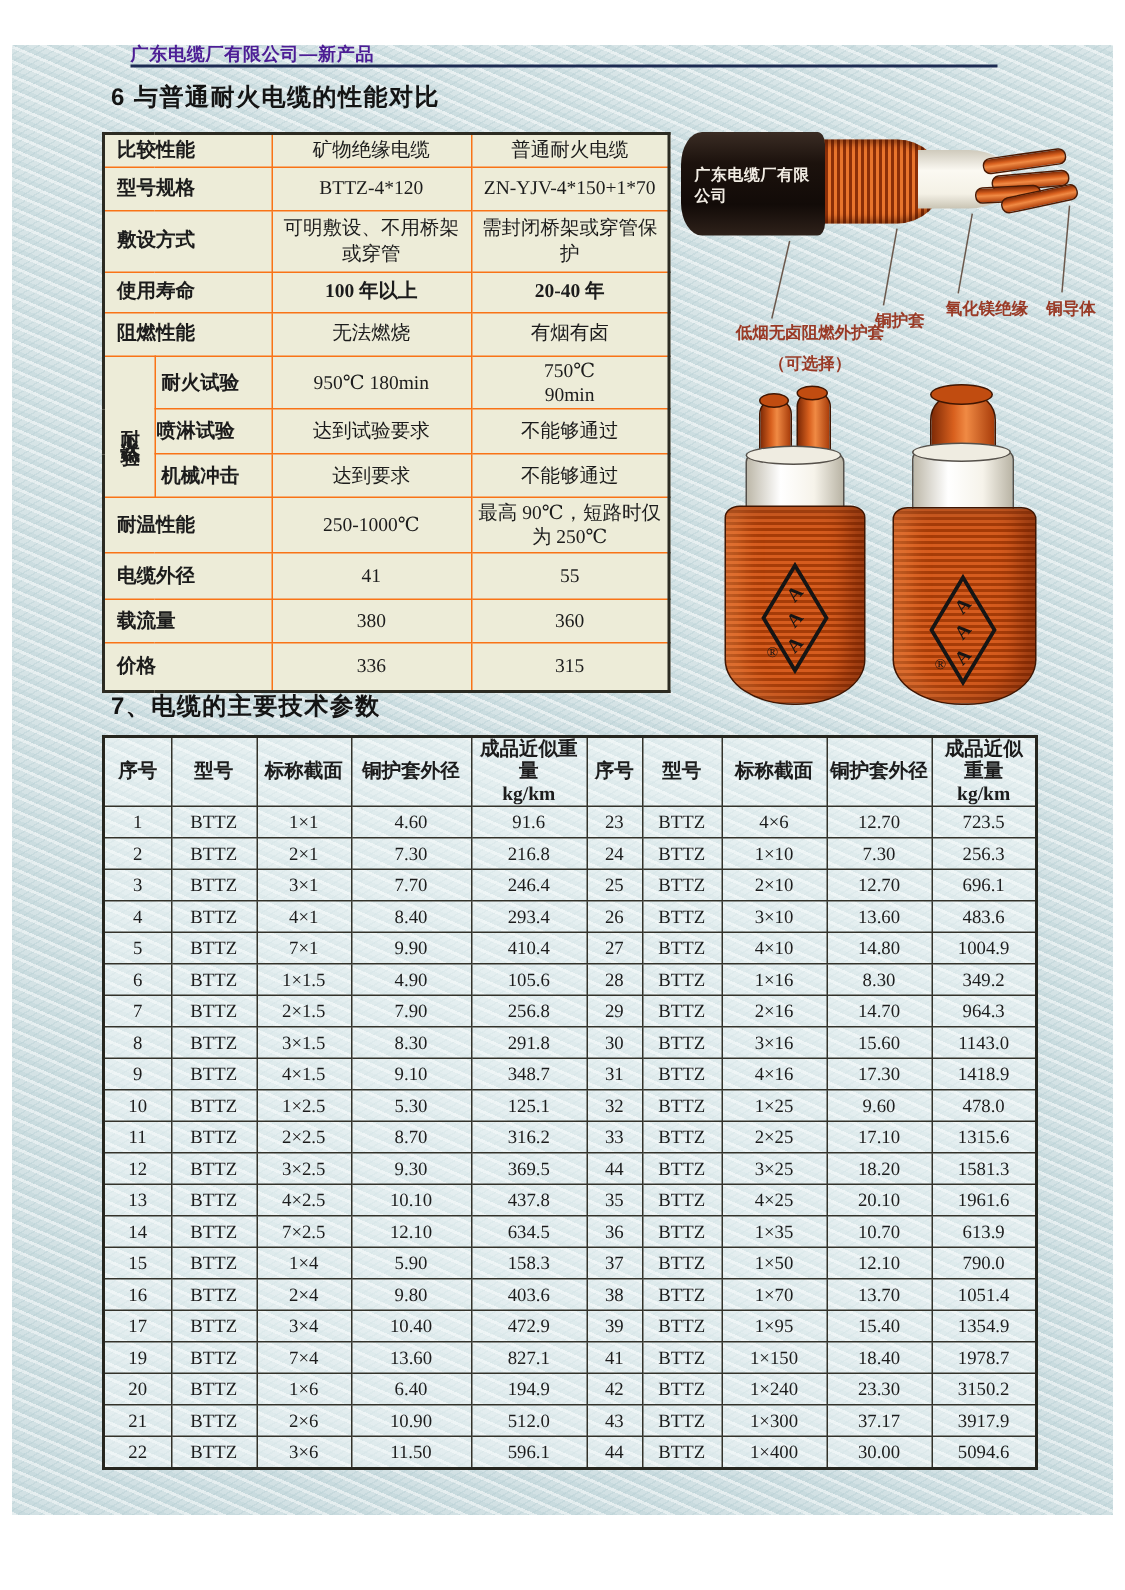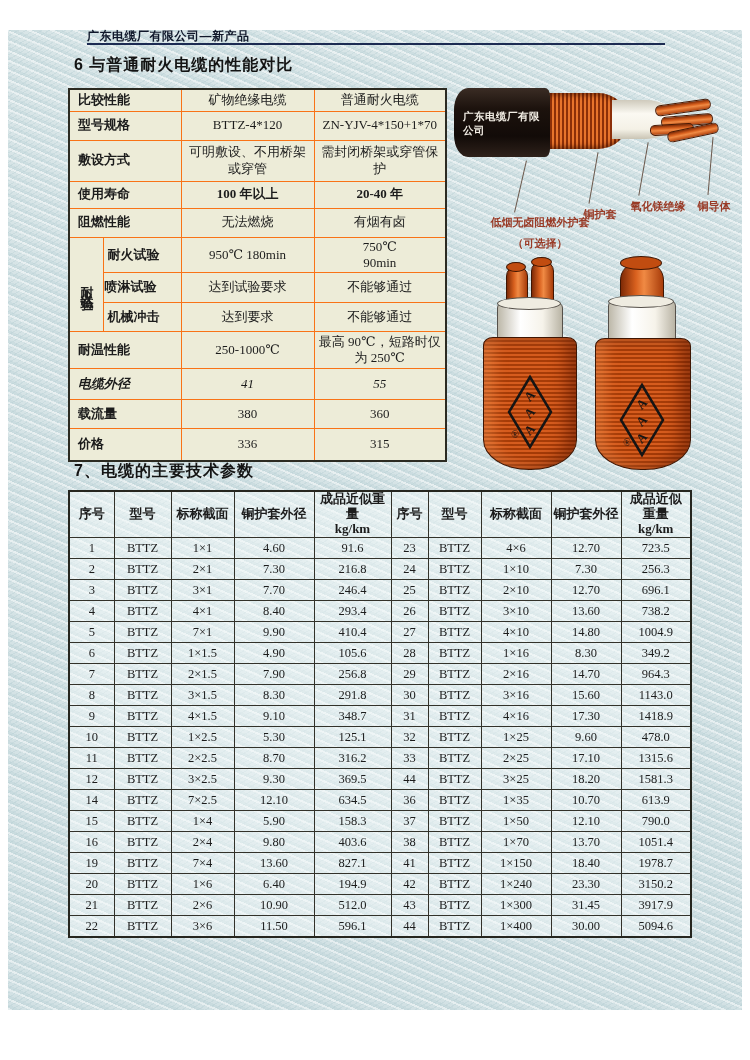--- a/index.html
+++ b/index.html
@@ -8,39 +8,39 @@
     font-family:"Liberation Serif","DejaVu Serif",serif;color:#1c1c1c;
   }
   .sheet{
     position:absolute;left:8px;top:30px;width:734px;height:980px;
     background:
       repeating-linear-gradient(23deg, rgba(255,255,255,0.45) 0 2px, rgba(176,203,208,0.28) 2px 5px, rgba(255,255,255,0) 5px 9px),
       repeating-linear-gradient(-31deg, rgba(164,194,200,0.25) 0 1px, rgba(255,255,255,0) 1px 4px),
       linear-gradient(#d8e5e7,#d2e1e4);
   }
   .abs{position:absolute;}
-  .hdr-red{left:87px;top:28px;font-size:12px;font-weight:bold;color:#0f172a;font-family:"Liberation Sans",sans-serif;letter-spacing:.5px;}
+  .hdr-red{left:87px;top:28px;font-size:12px;font-weight:bold;color:#4c1d95;font-family:"Liberation Sans",sans-serif;letter-spacing:.5px;}
   .hdr-rule{left:87px;top:43px;width:578px;height:2px;background:#1c2b52;}
   .sec-title{font-size:16px;font-weight:bold;color:#141414;font-family:"Liberation Sans",sans-serif;letter-spacing:1px;}
   .s6{left:74px;top:55px;}
   .s7{left:74px;top:461px;}
 
   
   table.cmp{
     position:absolute;left:68px;top:88px;width:377px;border-collapse:collapse;table-layout:fixed;
     background:#edecd8;font-size:13px;
   }
   table.cmp th,table.cmp td{border:1px solid #f97316;padding:1px 3px;text-align:center;vertical-align:middle;line-height:1.25;}
   table.cmp{border:2px solid #2c2b22;}
   table.cmp .lab{text-align:left;padding-left:8px;font-weight:bold;}
   table.cmp th{font-weight:normal;}
   table.cmp .vert{writing-mode:vertical-rl;text-orientation:upright;font-weight:bold;padding:2px 0;letter-spacing:4px;}
   table.cmp .bold{font-weight:bold;}
   table.cmp .pre{white-space:pre-line;}
-  tr.h22{height:22px;} tr.h27{height:27px;} tr.h29{height:29px;margin-top:46px;} tr.h30{height:30px;} tr.h31{height:31px;font-style:italic;}
+  tr.h22{height:22px;} tr.h27{height:27px;} tr.h29{height:29px;margin-top:46px;} tr.h30{height:30px;} tr.h31{height:31px;}
   tr.h32{height:32px;} tr.h35{height:35px;} tr.h37{height:37px;} tr.h41{height:41px;}
 
   
   .lead{width:1px;background:#6b584c;}
   .sheath{
     left:454px;top:88px;width:96px;height:69px;z-index:3;
     background:linear-gradient(#3a2c24,#1c120d 30%,#120b08 70%,#2e211a);
     border-radius:14px 5px 5px 14px / 22px 8px 8px 22px;
   }
   .sheath-text{color:#f2ede4;font-size:10.5px;font-weight:bold;padding:22px 0 0 9px;letter-spacing:.5px;}
@@ -301,21 +301,21 @@
       <tr>
         <td>4</td>
         <td>BTTZ</td>
         <td>4×1</td>
         <td>8.40</td>
         <td>293.4</td>
         <td>26</td>
         <td>BTTZ</td>
         <td>3×10</td>
         <td>13.60</td>
-        <td>738.2</td>
+        <td>483.6</td>
       </tr>
       <tr>
         <td>5</td>
         <td>BTTZ</td>
         <td>7×1</td>
         <td>9.90</td>
         <td>410.4</td>
         <td>27</td>
         <td>BTTZ</td>
         <td>4×10</td>
@@ -400,20 +400,32 @@
         <td>3×2.5</td>
         <td>9.30</td>
         <td>369.5</td>
         <td>44</td>
         <td>BTTZ</td>
         <td>3×25</td>
         <td>18.20</td>
         <td>1581.3</td>
       </tr>
       <tr>
+        <td>13</td>
+        <td>BTTZ</td>
+        <td>4×2.5</td>
+        <td>10.10</td>
+        <td>437.8</td>
+        <td>35</td>
+        <td>BTTZ</td>
+        <td>4×25</td>
+        <td>20.10</td>
+        <td>1961.6</td>
+      </tr>
+      <tr>
         <td>14</td>
         <td>BTTZ</td>
         <td>7×2.5</td>
         <td>12.10</td>
         <td>634.5</td>
         <td>36</td>
         <td>BTTZ</td>
         <td>1×35</td>
         <td>10.70</td>
         <td>613.9</td>
@@ -436,20 +448,32 @@
         <td>2×4</td>
         <td>9.80</td>
         <td>403.6</td>
         <td>38</td>
         <td>BTTZ</td>
         <td>1×70</td>
         <td>13.70</td>
         <td>1051.4</td>
       </tr>
       <tr>
+        <td>17</td>
+        <td>BTTZ</td>
+        <td>3×4</td>
+        <td>10.40</td>
+        <td>472.9</td>
+        <td>39</td>
+        <td>BTTZ</td>
+        <td>1×95</td>
+        <td>15.40</td>
+        <td>1354.9</td>
+      </tr>
+      <tr>
         <td>19</td>
         <td>BTTZ</td>
         <td>7×4</td>
         <td>13.60</td>
         <td>827.1</td>
         <td>41</td>
         <td>BTTZ</td>
         <td>1×150</td>
         <td>18.40</td>
         <td>1978.7</td>
@@ -468,21 +492,21 @@
       </tr>
       <tr>
         <td>21</td>
         <td>BTTZ</td>
         <td>2×6</td>
         <td>10.90</td>
         <td>512.0</td>
         <td>43</td>
         <td>BTTZ</td>
         <td>1×300</td>
-        <td>31.45</td>
+        <td>37.17</td>
         <td>3917.9</td>
       </tr>
       <tr>
         <td>22</td>
         <td>BTTZ</td>
         <td>3×6</td>
         <td>11.50</td>
         <td>596.1</td>
         <td>44</td>
         <td>BTTZ</td>

